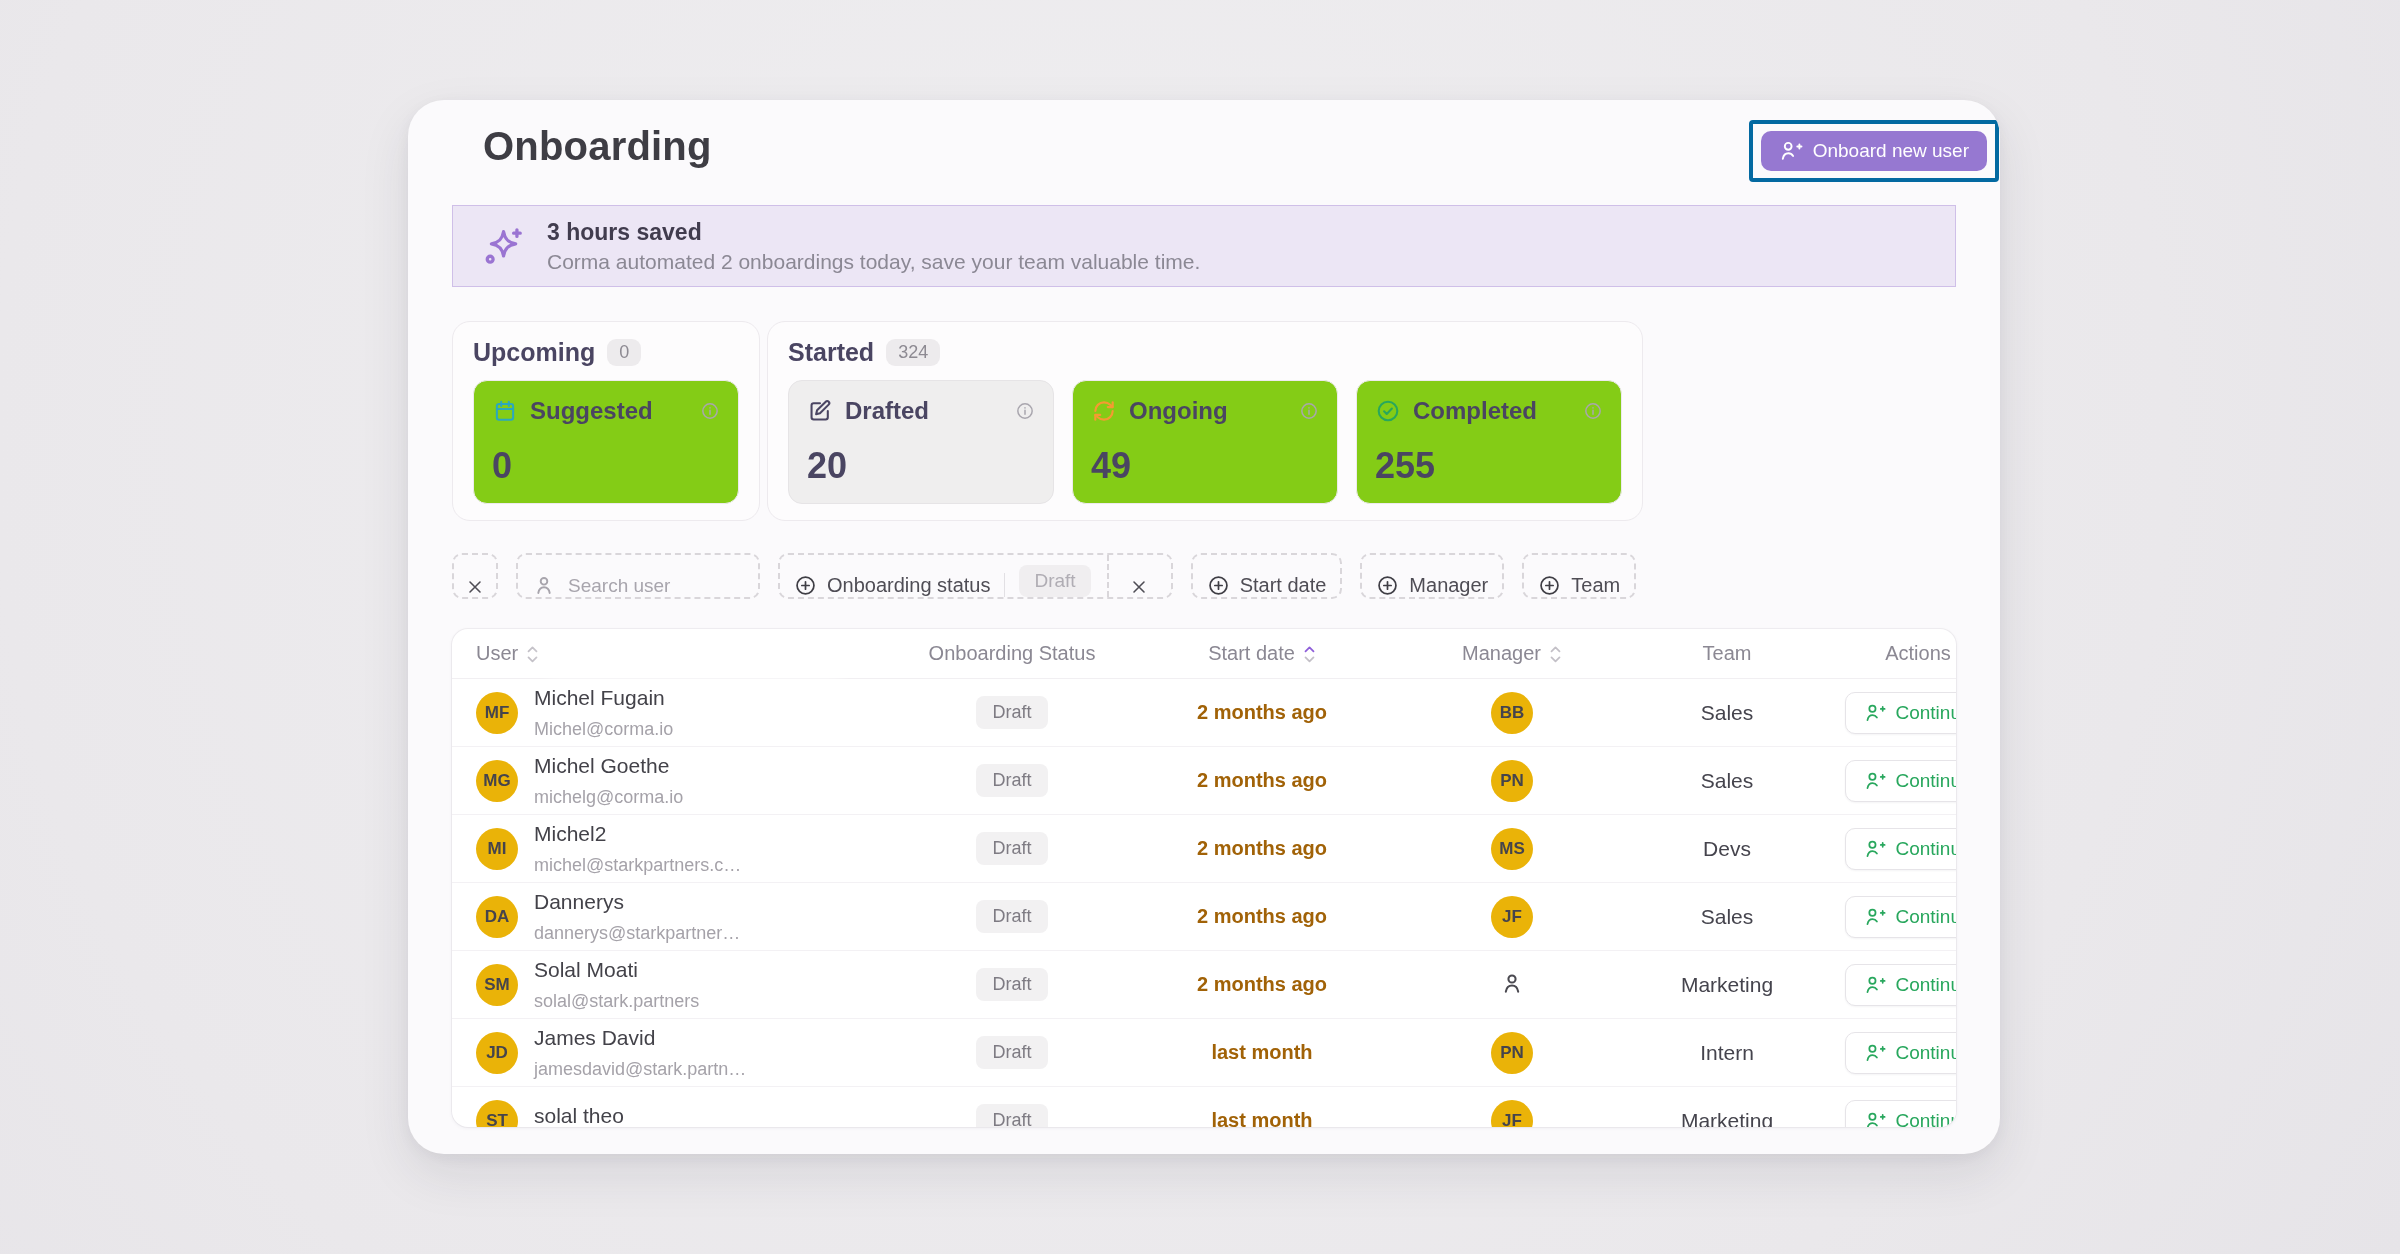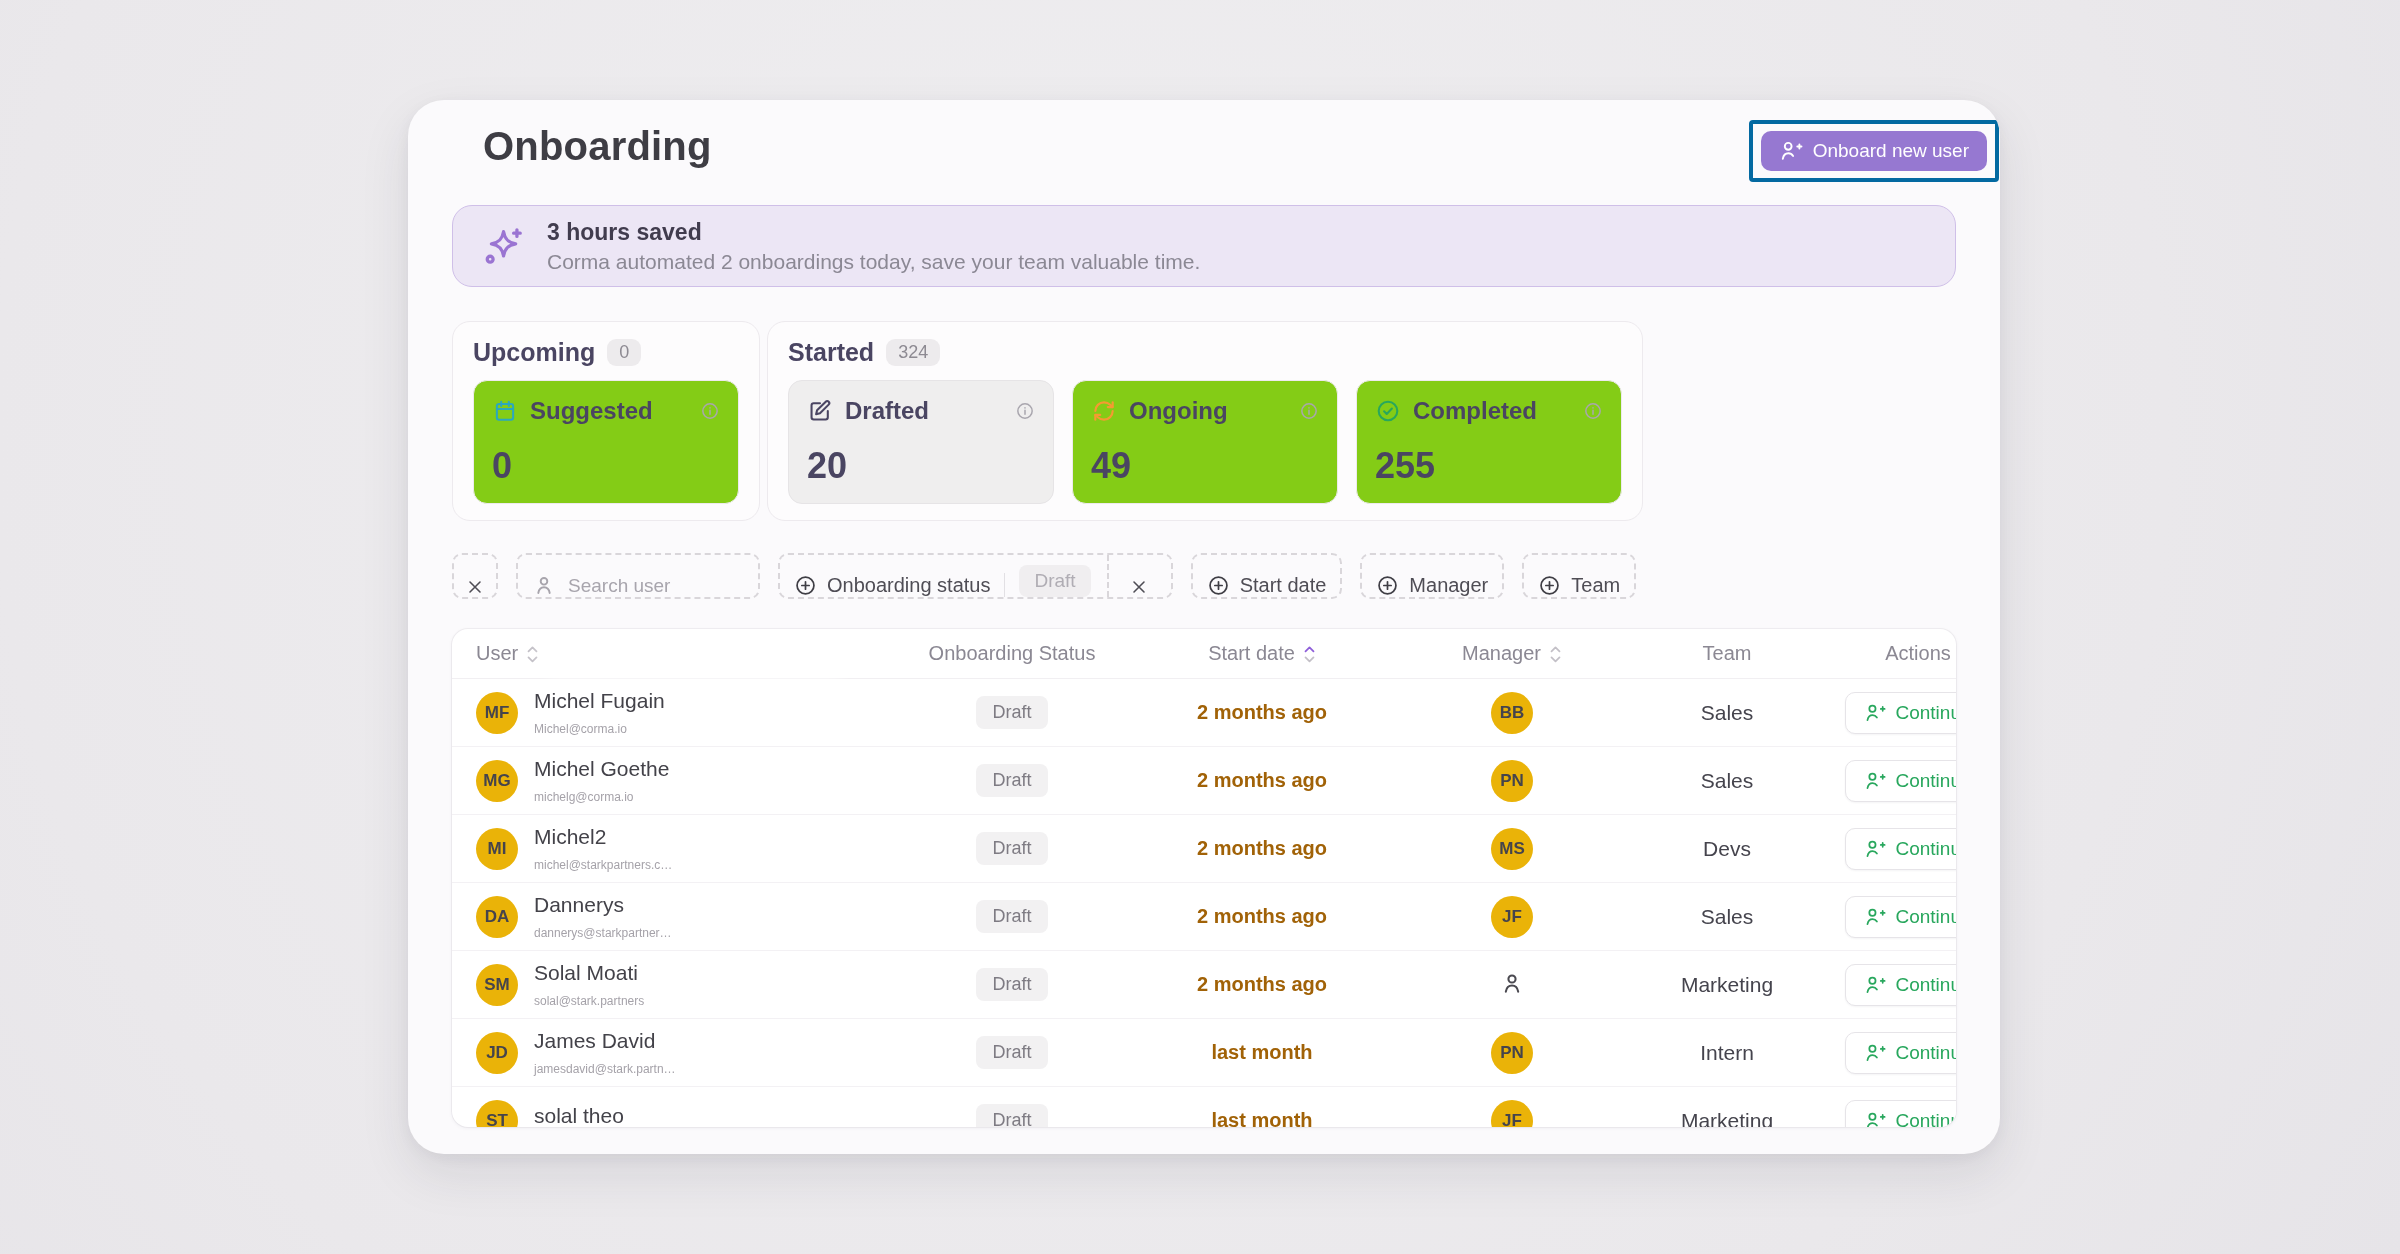--- a/index.html
+++ b/index.html
@@ -26,21 +26,21 @@
   .btn-primary {
     display:flex; align-items:center; gap:10px;
     background:#9678d1; color:#fff; border:none; border-radius:10px;
     font-family:inherit; font-size:19px; font-weight:500;
     padding:8px 18px; cursor:pointer; white-space:nowrap;
   }
   .btn-primary svg { width:24px; height:24px; }
   
   .banner {
     margin-top:36px; height:82px; display:flex; align-items:center; gap:22px;
-    background:#ece6f5; border:1px solid #cfbfe8; border-radius:20px; padding:0 28px;
+    background:#ece6f5; border:1px solid #cfbfe8; border-radius:0; padding:0 28px;
   }
   .banner .spark { width:44px; height:44px; color:#9a74d2; flex:0 0 auto; }
   .banner-title { font-size:23px; font-weight:700; color:#413c4e; }
   .banner-subtitle { font-size:21px; color:#8b8894; margin-top:4px; }
   
   .stats { margin-top:34px; display:flex; gap:7px; }
   .stat-group {
     background:#fdfcfd; border:1px solid #edeaee; border-radius:18px; padding:16px 20px;
   }
   .group-head { display:flex; align-items:center; gap:12px; }
@@ -105,21 +105,21 @@
     background:rgba(255,255,255,.9); filter:blur(7px); border-radius:10px; pointer-events:none;
   }
   .trow { height:68px; border-bottom:1px solid #f3f1f4; }
   .user-cell { display:flex; align-items:center; gap:16px; padding-left:24px; }
   .avatar {
     width:42px; height:42px; border-radius:50%; background:#eab308;
     display:flex; align-items:center; justify-content:center;
     font-size:17px; font-weight:700; color:#45444c; flex:0 0 auto;
   }
   .uname { font-size:21px; color:#434249; }
-  .uemail { font-size:12px; color:#a5a2a9; margin-top:9px; }
+  .uemail { font-size:18px; color:#a5a2a9; margin-top:9px; }
   .status-badge {
     display:inline-block; background:#f2f1f2; color:#7e7b83; font-size:18px;
     padding:6px 16px; border-radius:8px;
   }
   .date { font-size:20px; font-weight:700; color:#a16207;text-align:center; }
   .mgr-icon { width:26px; height:26px; color:#4a4950; display:none; }
   .team { font-size:21px; color:#45444d; }
   .btn-continue {
     display:flex; align-items:center; gap:9px; background:#fff;
     border:1px solid #e6e4e8; border-radius:10px; padding:9px 18px;

